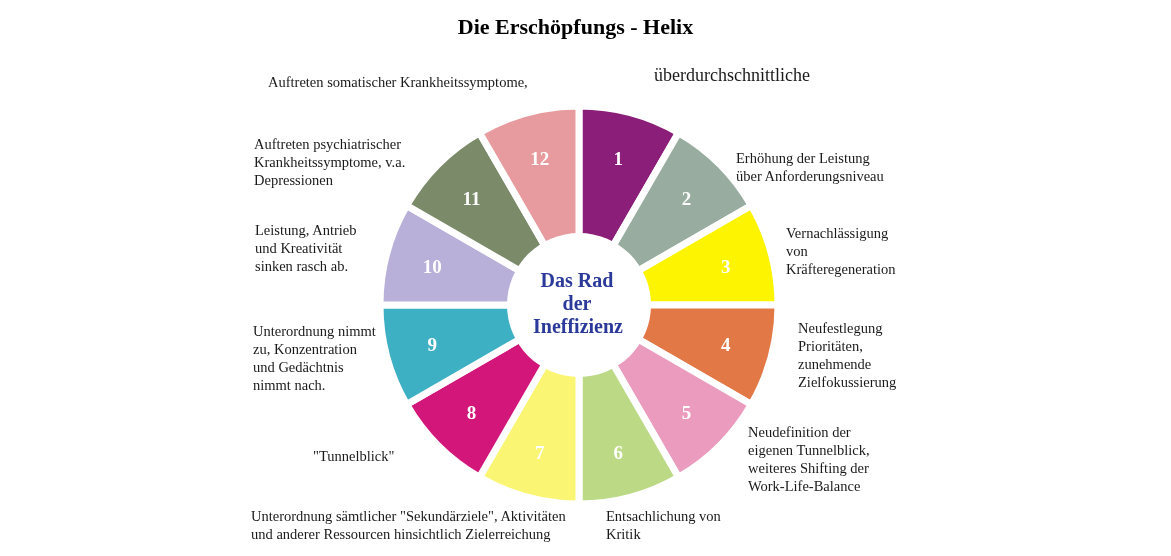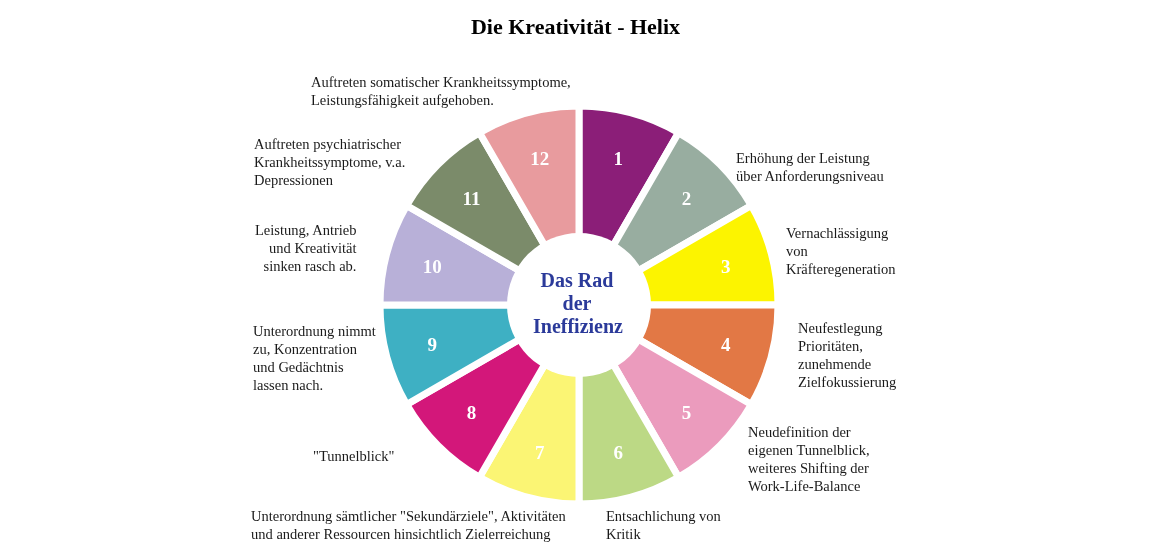--- a/index.html
+++ b/index.html
@@ -8,21 +8,21 @@
   .wheel { position: absolute; left: 0; top: 0; }
   .lbl { position: absolute; font-size: 14.5px; line-height: 18px; color: #1a1a1a; white-space: nowrap; }
   .lbl.big { font-size: 18px; line-height: 23px; }
   .lbl div { display: block; }
   .num { font-family: "Liberation Serif", "DejaVu Serif", serif; font-weight: bold; font-size: 19px; fill: #ffffff; }
   .center-text { font-family: "Liberation Serif", "DejaVu Serif", serif; font-weight: bold; font-size: 20px; fill: #2b3a9a; }
 </style>
 </head>
 <body>
 
-<div class="title">Die Kreativität - Helix</div>
+<div class="title">Die Erschöpfungs - Helix</div>
 
 <svg class="wheel" width="1171" height="556" viewBox="0 0 1171 556" xmlns="http://www.w3.org/2000/svg">
   <g id="segments">
       <path d="M579,106 A199,199 0 0 1 678.5,132.66094464689672 L609,253.03847577293368 A60,60 0 0 0 579,245 Z" fill="#8b1e78" stroke="#ffffff" stroke-width="7" stroke-linejoin="miter"></path>
       <path d="M678.5,132.66094464689672 A199,199 0 0 1 751.3390553531033,205.5 L630.9615242270663,275 A60,60 0 0 0 609,253.03847577293368 Z" fill="#98ada0" stroke="#ffffff" stroke-width="7" stroke-linejoin="miter"></path>
       <path d="M751.3390553531033,205.5 A199,199 0 0 1 778,305 L639,305 A60,60 0 0 0 630.9615242270663,275 Z" fill="#fcf400" stroke="#ffffff" stroke-width="7" stroke-linejoin="miter"></path>
       <path d="M778,305 A199,199 0 0 1 751.3390553531033,404.5 L630.9615242270663,335 A60,60 0 0 0 639,305 Z" fill="#e27845" stroke="#ffffff" stroke-width="7" stroke-linejoin="miter"></path>
       <path d="M751.3390553531033,404.5 A199,199 0 0 1 678.5,477.3390553531033 L609,356.9615242270663 A60,60 0 0 0 630.9615242270663,335 Z" fill="#eb9bbd" stroke="#ffffff" stroke-width="7" stroke-linejoin="miter"></path>
       <path d="M678.5,477.3390553531033 A199,199 0 0 1 579,504 L579,365 A60,60 0 0 0 609,356.9615242270663 Z" fill="#bcd985" stroke="#ffffff" stroke-width="7" stroke-linejoin="miter"></path>
       <path d="M579,504 A199,199 0 0 1 479.50000000000006,477.3390553531033 L549,356.9615242270663 A60,60 0 0 0 579,365 Z" fill="#fbf574" stroke="#ffffff" stroke-width="7" stroke-linejoin="miter"></path>
@@ -46,20 +46,21 @@
       <text x="432.17927440406163" y="272.6595051444169" text-anchor="middle" class="num">10</text>
       <text x="471.51976925964476" y="204.5197692596448" text-anchor="middle" class="num">11</text>
       <text x="539.6595051444168" y="165.17927440406163" text-anchor="middle" class="num">12</text>
     </g>
   <text class="center-text" x="577" y="287" text-anchor="middle">Das Rad</text>
   <text class="center-text" x="577" y="310" text-anchor="middle">der</text>
   <text class="center-text" x="578" y="333" text-anchor="middle">Ineffizienz</text>
 </svg>
 
 <div class="lbl big" style="left:654px; top:64px;">
+  <div>überdurchschnittliche</div>
 </div>
 <div class="lbl" style="left:736px; top:149px;">
   <div>Erhöhung der Leistung</div>
   <div>über Anforderungsniveau</div>
 </div>
 <div class="lbl" style="left:786px; top:224px;">
   <div>Vernachlässigung</div>
   <div>von</div>
   <div>Kräfteregeneration</div>
 </div>
@@ -83,28 +84,27 @@
   <div>Unterordnung sämtlicher "Sekundärziele", Aktivitäten</div>
   <div>und anderer Ressourcen hinsichtlich Zielerreichung</div>
 </div>
 <div class="lbl" style="left:313px; top:447px;">
   <div>"Tunnelblick"</div>
 </div>
 <div class="lbl" style="left:253px; top:322px;">
   <div>Unterordnung nimmt</div>
   <div>zu, Konzentration</div>
   <div>und Gedächtnis</div>
-  <div>lassen nach.</div>
+  <div>nimmt nach.</div>
 </div>
-<div class="lbl" style="left:255px; top:221px;text-align:right;">
+<div class="lbl" style="left:255px; top:221px;">
   <div>Leistung, Antrieb</div>
   <div>und Kreativität</div>
   <div>sinken rasch ab.</div>
 </div>
 <div class="lbl" style="left:254px; top:135px;">
   <div>Auftreten psychiatrischer</div>
   <div>Krankheitssymptome, v.a.</div>
   <div>Depressionen</div>
 </div>
-<div class="lbl" style="left:268px; top:73px;margin-left:43px;">
+<div class="lbl" style="left:268px; top:73px;">
   <div>Auftreten somatischer Krankheitssymptome,</div>
-  <div>Leistungsfähigkeit aufgehoben.</div>
 </div>
 
 </body></html>

